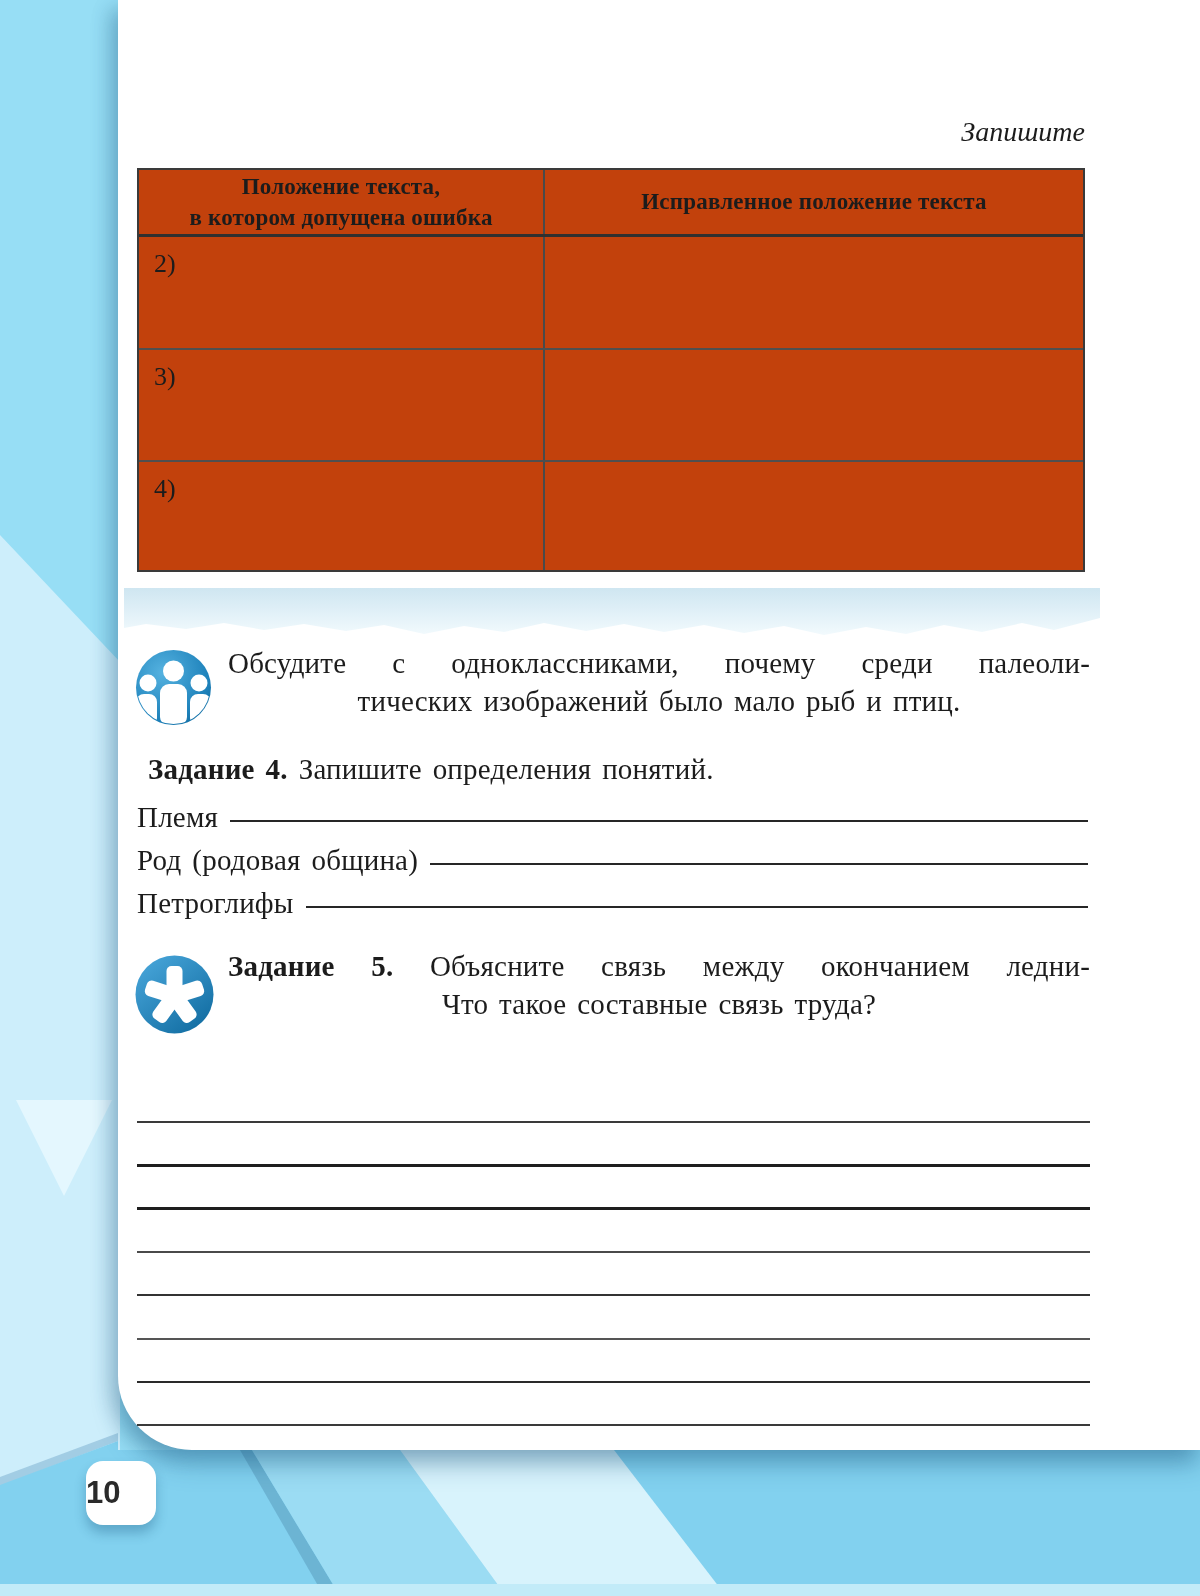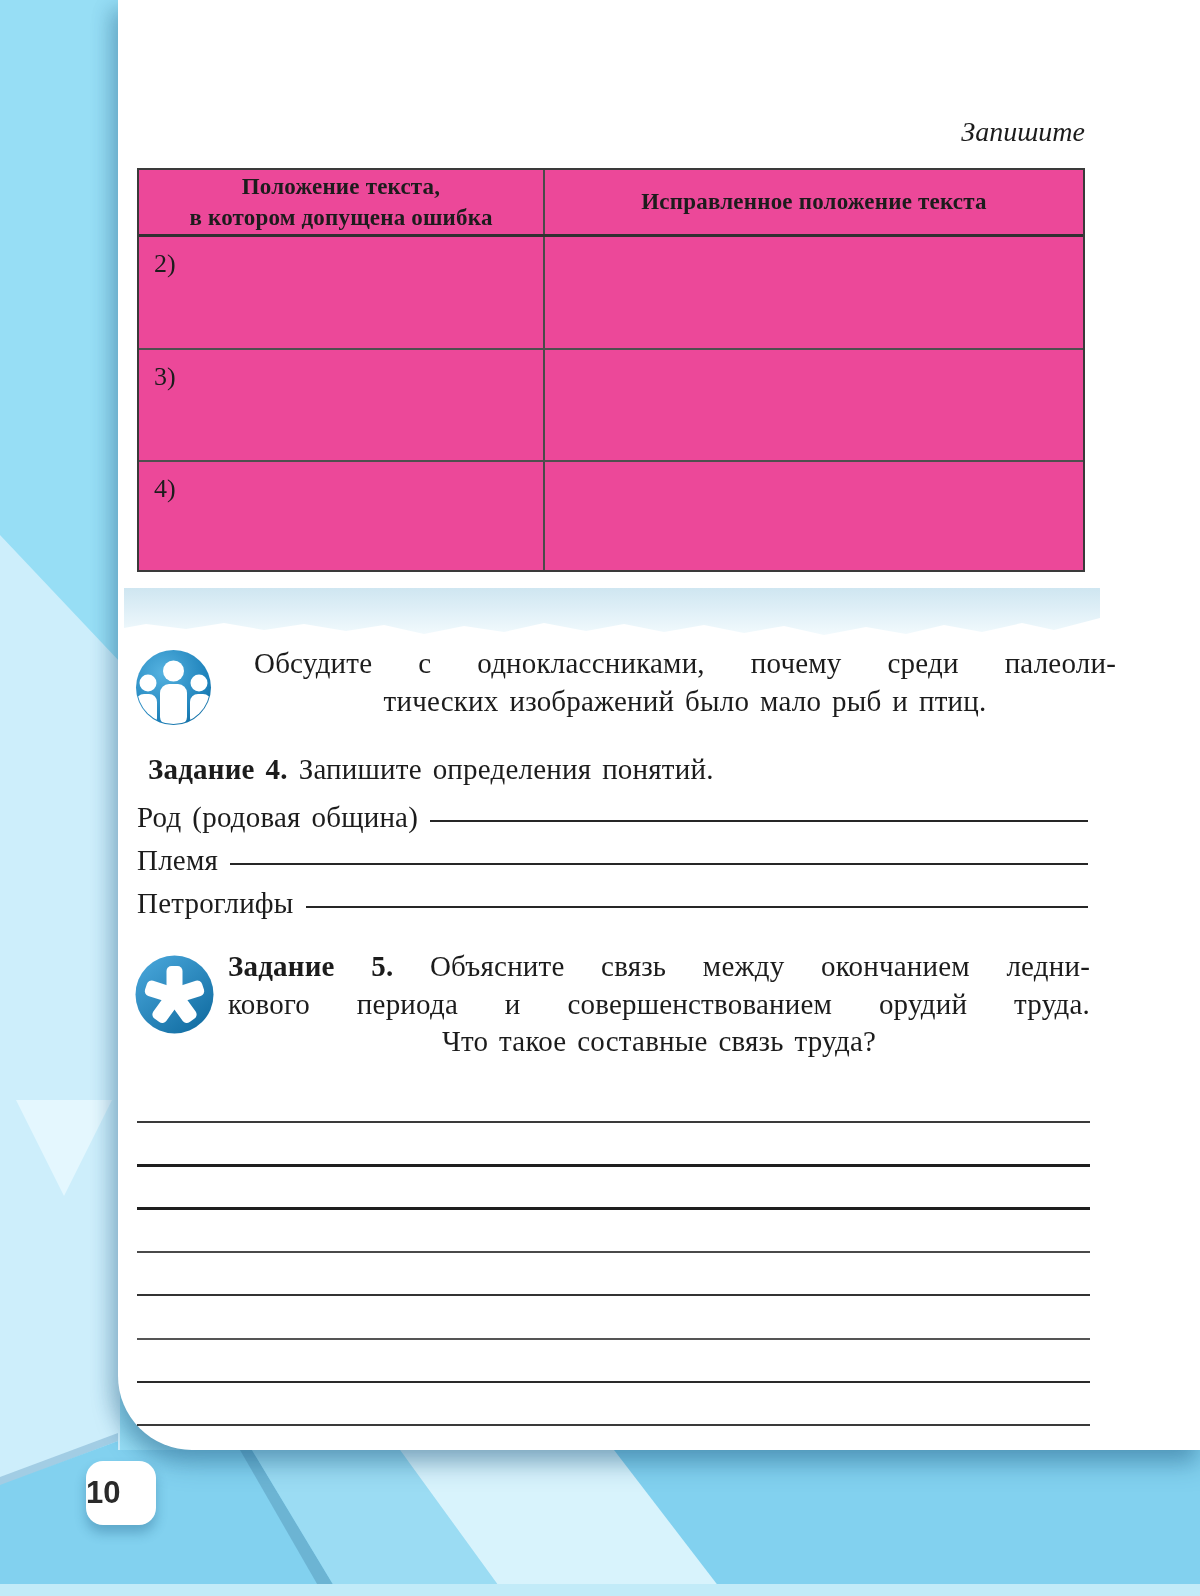--- a/index.html
+++ b/index.html
@@ -24,40 +24,40 @@
     position:absolute;left:118px;top:0;width:1082px;height:1450px;
     background:#ffffff;border-bottom-left-radius:74px;
     box-shadow:0 14px 26px rgba(25,85,125,.35),-9px 8px 18px rgba(25,85,125,.20);
     z-index:2;
   }
   .content{position:absolute;z-index:3;}
   
   .continuation{top:116px;left:137px;width:948px;text-align:right;
     font-style:italic;font-size:28px;}
   
-  .tbl{top:168px;left:137px;width:948px;border:2px solid #3a3a3a;background:#ec4899;box-sizing:border-box;}
+  .tbl{top:168px;left:137px;width:948px;border:2px solid #3a3a3a;background:#c2410c;box-sizing:border-box;}
   .tbl-head{display:flex;border-bottom:3px solid #303030;}
   .th{display:flex;align-items:center;justify-content:center;text-align:center;
       font-weight:bold;font-size:23px;line-height:1.35;height:64px;letter-spacing:.2px;}
   .th1{width:406px;border-right:2px solid #4a4a4a;white-space:pre-line;box-sizing:border-box;}
   .th2{flex:1;}
   .trow{display:flex;border-bottom:2px solid #4f4f4f;}
   .trow:last-child{border-bottom:none;}
   .td1{width:406px;border-right:2px solid #4a4a4a;box-sizing:border-box;
        padding:12px 0 0 15px;font-size:26px;}
   .td2{flex:1;}
   .r2{height:111px;} .r3{height:110px;} .r4{height:108px;}
   
   .torn{top:588px;left:124px;width:976px;height:52px;}
   
   .disc-icon{top:649px;left:135px;width:77px;height:77px;}
   .task5-icon{top:954px;left:134px;width:81px;height:81px;}
   
   .body-text{font-size:29px;letter-spacing:.2px;word-spacing:.12em;}
-  .disc-text{top:644px;left:228px;width:862px;line-height:38px;margin-left:26px;}
+  .disc-text{top:644px;left:228px;width:862px;line-height:38px;}
   .jline{text-align:justify;text-align-last:justify;}
   .jlast{text-align:center;}
   .task4{top:751px;left:148px;width:951px;line-height:36px;}
   b.lbl{font-weight:bold;}
   .defs{top:801px;left:137px;width:951px;}
   .def-row{display:flex;align-items:baseline;height:43px;font-size:29px;letter-spacing:.2px;word-spacing:.12em;}
   .def-fill{flex:1;border-bottom:2px solid #262626;margin-left:12px;transform:translateY(-5px);}
   .task5-text{top:948px;left:228px;width:862px;line-height:37.5px;}
   
   .answer-lines{top:1080px;left:137px;width:953px;}
@@ -142,25 +142,25 @@
 </svg>
 <div class="content disc-text body-text">
   <div class="jline">Обсудите с одноклассниками, почему среди палеоли-</div>
   <div class="jlast">тических изображений было мало рыб и птиц.</div>
 </div>
 
 <div class="content task4 body-text"><b class="lbl">Задание 4.</b><span> Запишите определения понятий.</span></div>
 
 <div class="content defs">
   <div class="def-row">
+    <span>Племя</span>
+    <span class="def-fill"></span>
+  </div>
+  <div class="def-row">
     <span>Род (родовая община)</span>
-    <span class="def-fill"></span>
-  </div>
-  <div class="def-row">
-    <span>Племя</span>
     <span class="def-fill"></span>
   </div>
   <div class="def-row">
     <span>Петроглифы</span>
     <span class="def-fill"></span>
   </div>
 </div>
 
 <svg class="content task5-icon" viewBox="0 0 81 81">
   <defs>
@@ -173,21 +173,20 @@
   <g fill="#ffffff" transform="translate(40.5,42)">
     <rect x="-8" y="-30" width="16" height="31" rx="5"></rect>
     <rect x="-8" y="-30" width="16" height="31" rx="5" transform="rotate(72)"></rect>
     <rect x="-8" y="-30" width="16" height="31" rx="5" transform="rotate(144)"></rect>
     <rect x="-8" y="-30" width="16" height="31" rx="5" transform="rotate(216)"></rect>
     <rect x="-8" y="-30" width="16" height="31" rx="5" transform="rotate(288)"></rect>
   </g>
 </svg>
 <div class="content task5-text body-text">
   <div class="jline"><b class="lbl">Задание 5.</b><span> Объясните связь между окончанием ледни-</span></div>
-  <div class="jline">кового периода и совершенствованием орудий труда.</div>
   <div class="jlast">Что такое составные связь труда?</div>
 </div>
 
 <div class="content answer-lines">
     <div class="ans-line" style="border-bottom: 2px solid rgb(58, 58, 58);"></div>
     <div class="ans-line" style="border-bottom: 3px solid rgb(30, 30, 30);"></div>
     <div class="ans-line" style="border-bottom: 3px solid rgb(30, 30, 30);"></div>
     <div class="ans-line" style="border-bottom: 2px solid rgb(74, 74, 74);"></div>
     <div class="ans-line" style="border-bottom: 2px solid rgb(51, 51, 51);"></div>
     <div class="ans-line" style="border-bottom: 2px solid rgb(85, 85, 85);"></div>

